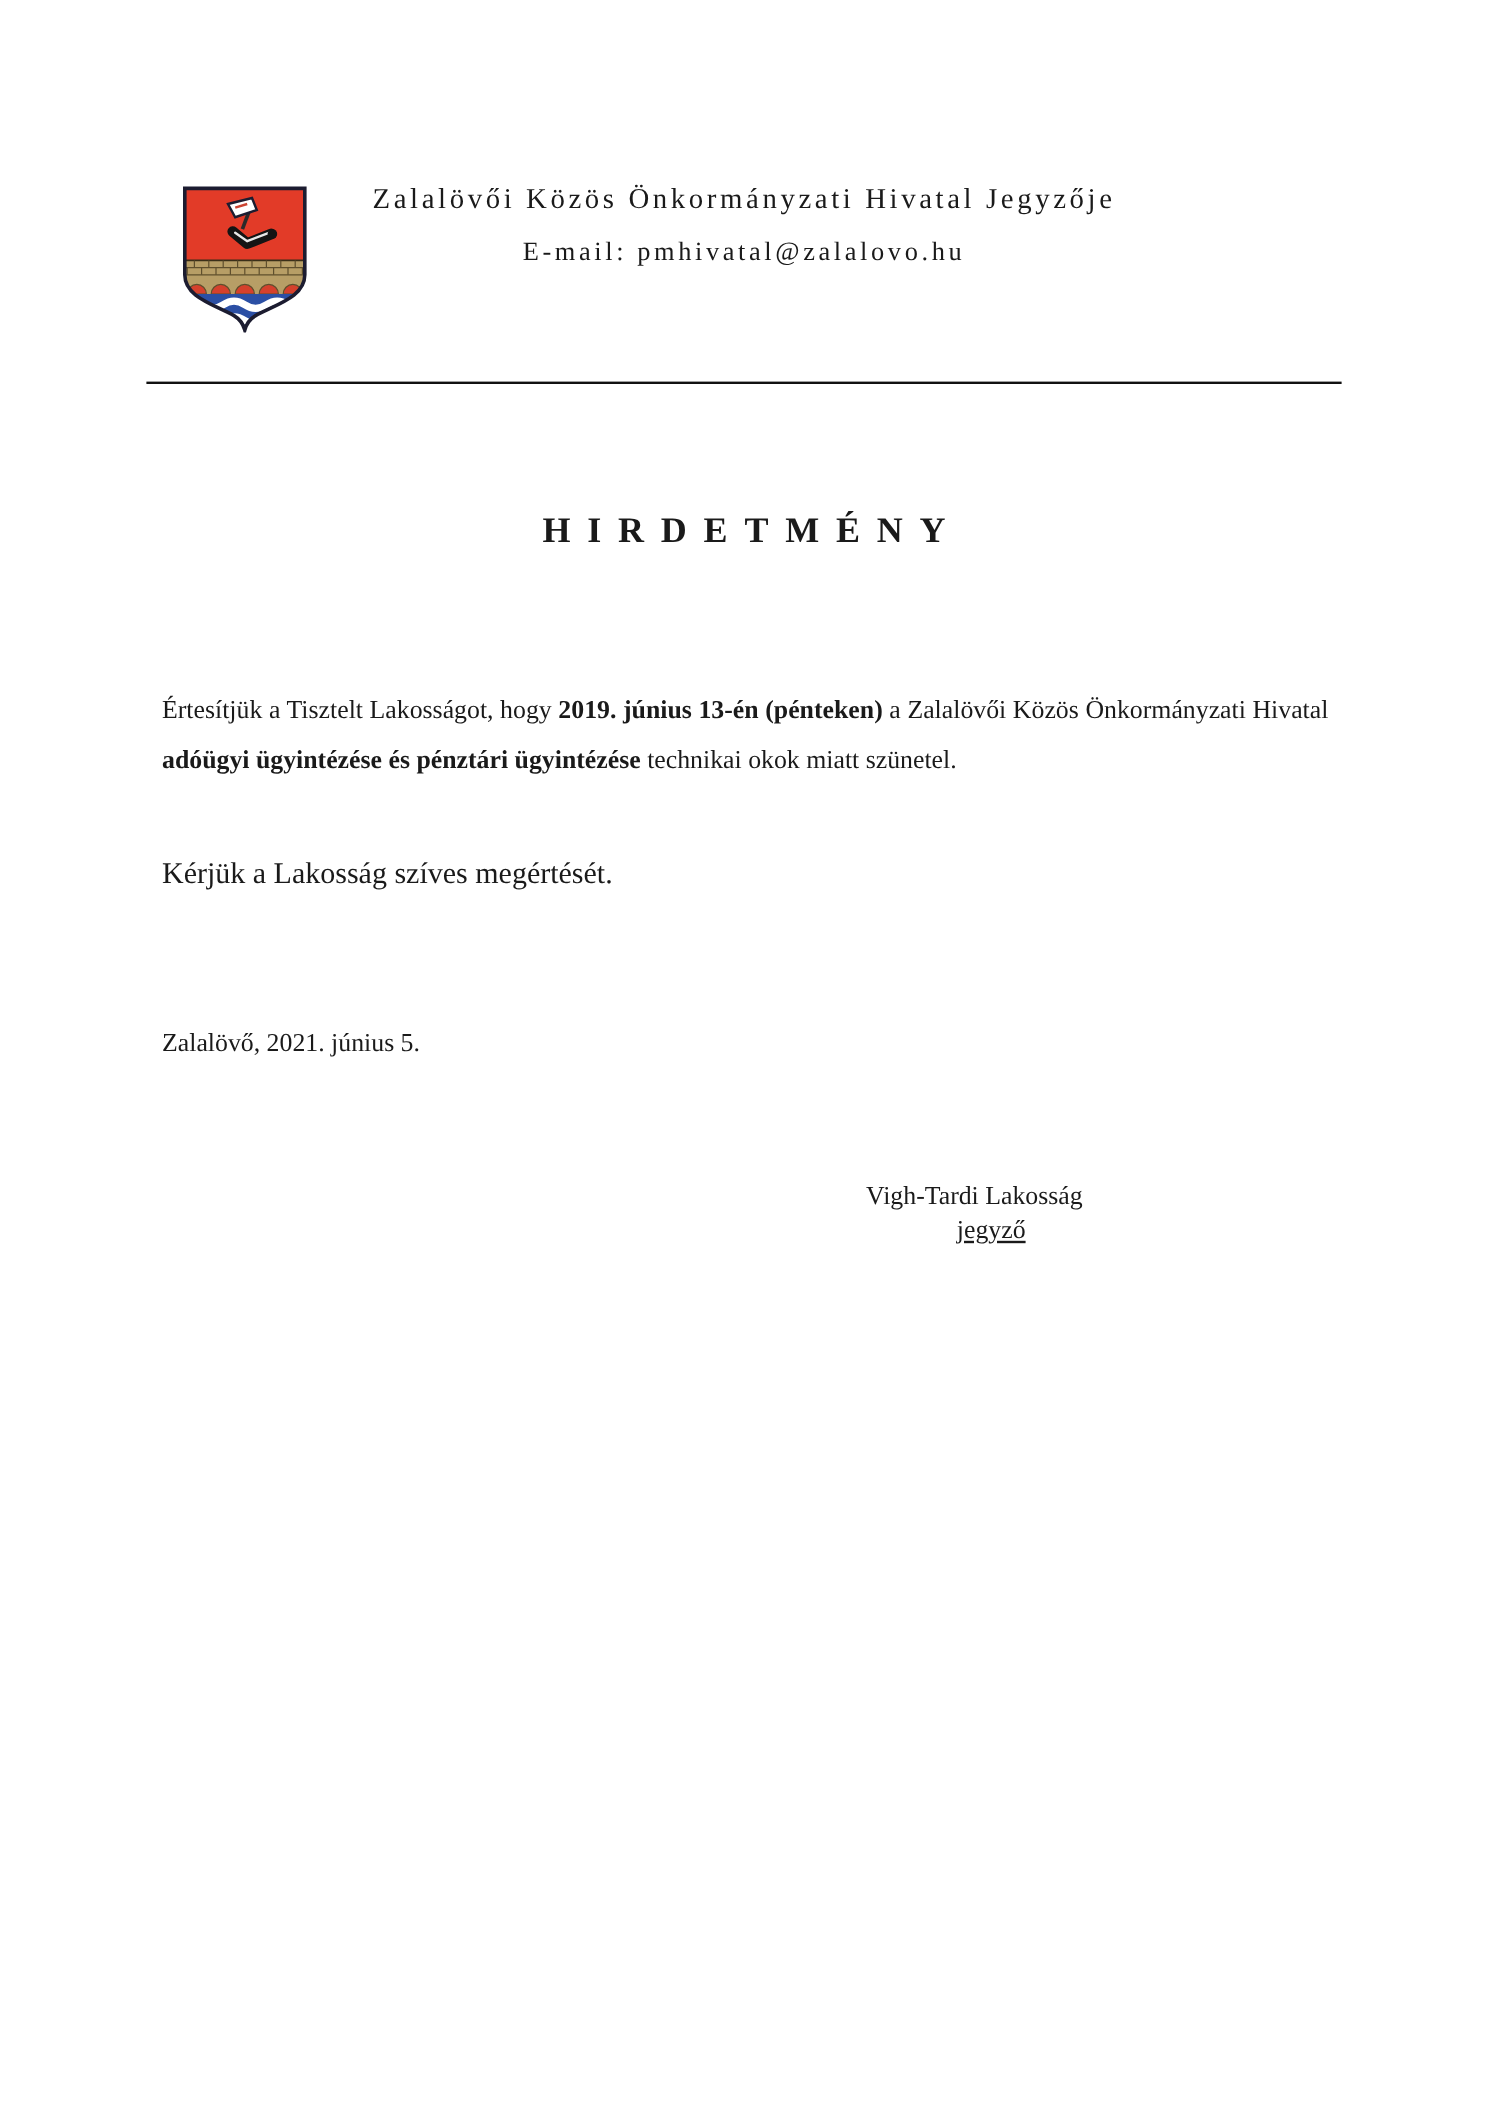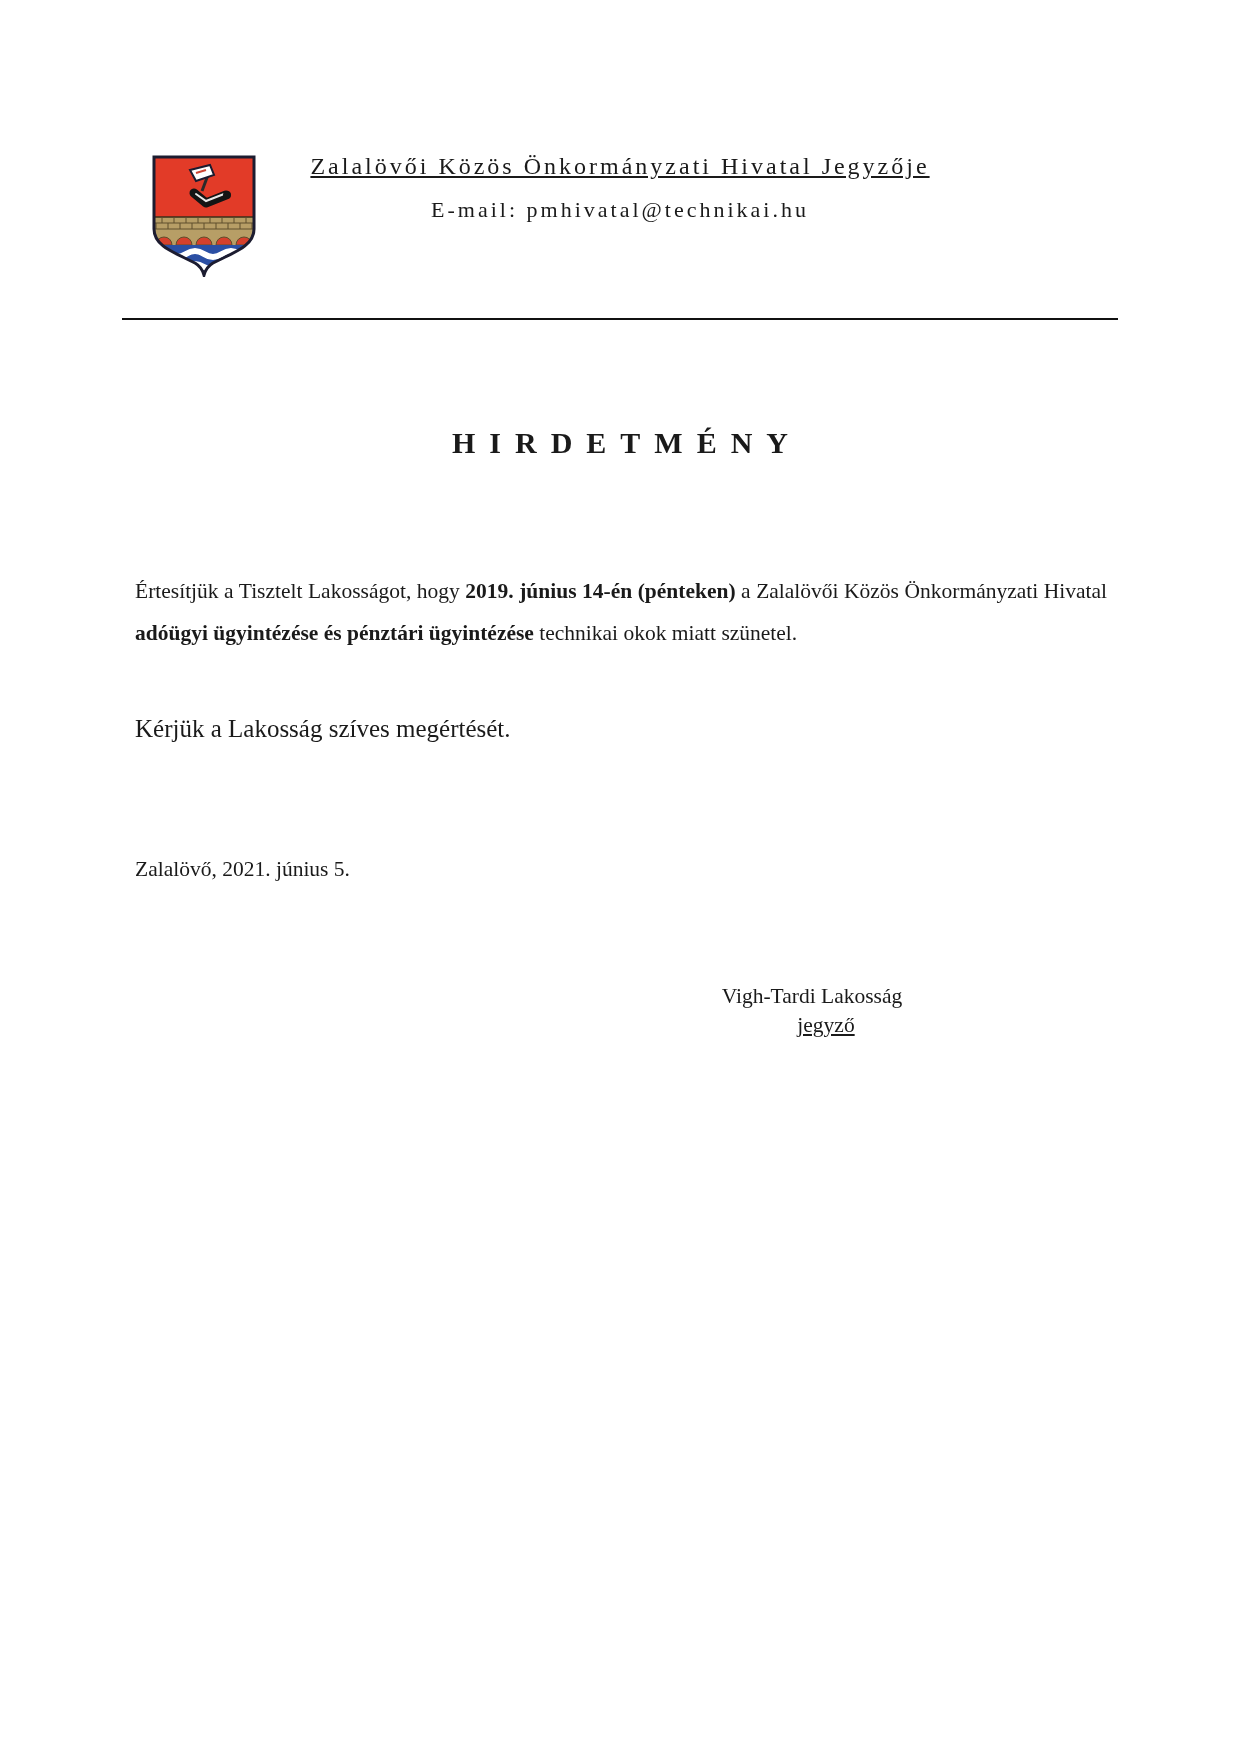--- a/index.html
+++ b/index.html
@@ -27,21 +27,21 @@
     top: 145px;
     width: 100%;
     text-align: center;
   }
   .header-line {
     font-size: 22px;
     letter-spacing: 3px;
     line-height: 43px;
     white-space: nowrap;
   }
-  .header-line.org { font-size: 24px; text-decoration: underline; }
+  .header-line.org { font-size: 24px; }
   .header-rule {
     position: absolute;
     left: 122px;
     top: 318px;
     width: 996px;
     height: 0;
     border-top: 2px solid #111111;
   }
   .doc-title {
     position: absolute;
@@ -152,28 +152,28 @@
           <circle cx="77" cy="42" r="4" fill="#141414"></circle>
         </g>
       </g>
 
       <path d="M4,4 L104,4 L104,76 C104,94 82,100 63,110 C58.5,112.7 55.5,116.5 54,122 C52.5,116.5 49.5,112.7 45,110 C26,100 4,94 4,76 Z" fill="none" stroke="#1c1c30" stroke-width="3"></path>
     </svg>
   </div>
 
   <div class="header-text">
     <div class="header-line org">Zalalövői Közös Önkormányzati Hivatal Jegyzője</div>
-    <div class="header-line">E-mail: pmhivatal@technikai.hu</div>
+    <div class="header-line">E-mail: pmhivatal@zalalovo.hu</div>
   </div>
 
   <div class="header-rule"></div>
 
   <div class="doc-title">HIRDETMÉNY</div>
 
-  <div class="paragraph-1"><span>Értesítjük a Tisztelt Lakosságot, hogy </span><b>2019. június 14-én (pénteken)</b><span> a Zalalövői Közös Önkormányzati Hivatal </span><b>adóügyi ügyintézése és pénztári ügyintézése</b><span> technikai okok miatt szünetel.</span></div>
+  <div class="paragraph-1"><span>Értesítjük a Tisztelt Lakosságot, hogy </span><b>2019. június 13-én (pénteken)</b><span> a Zalalövői Közös Önkormányzati Hivatal </span><b>adóügyi ügyintézése és pénztári ügyintézése</b><span> technikai okok miatt szünetel.</span></div>
 
   <div class="paragraph-2">Kérjük a Lakosság szíves megértését.</div>
 
   <div class="dateline">Zalalövő, 2021. június 5.</div>
 
   <div class="signature-block">
     <div class="signature-name">Vigh-Tardi Lakosság</div>
     <div class="signature-role">jegyző</div>
   </div>
 

